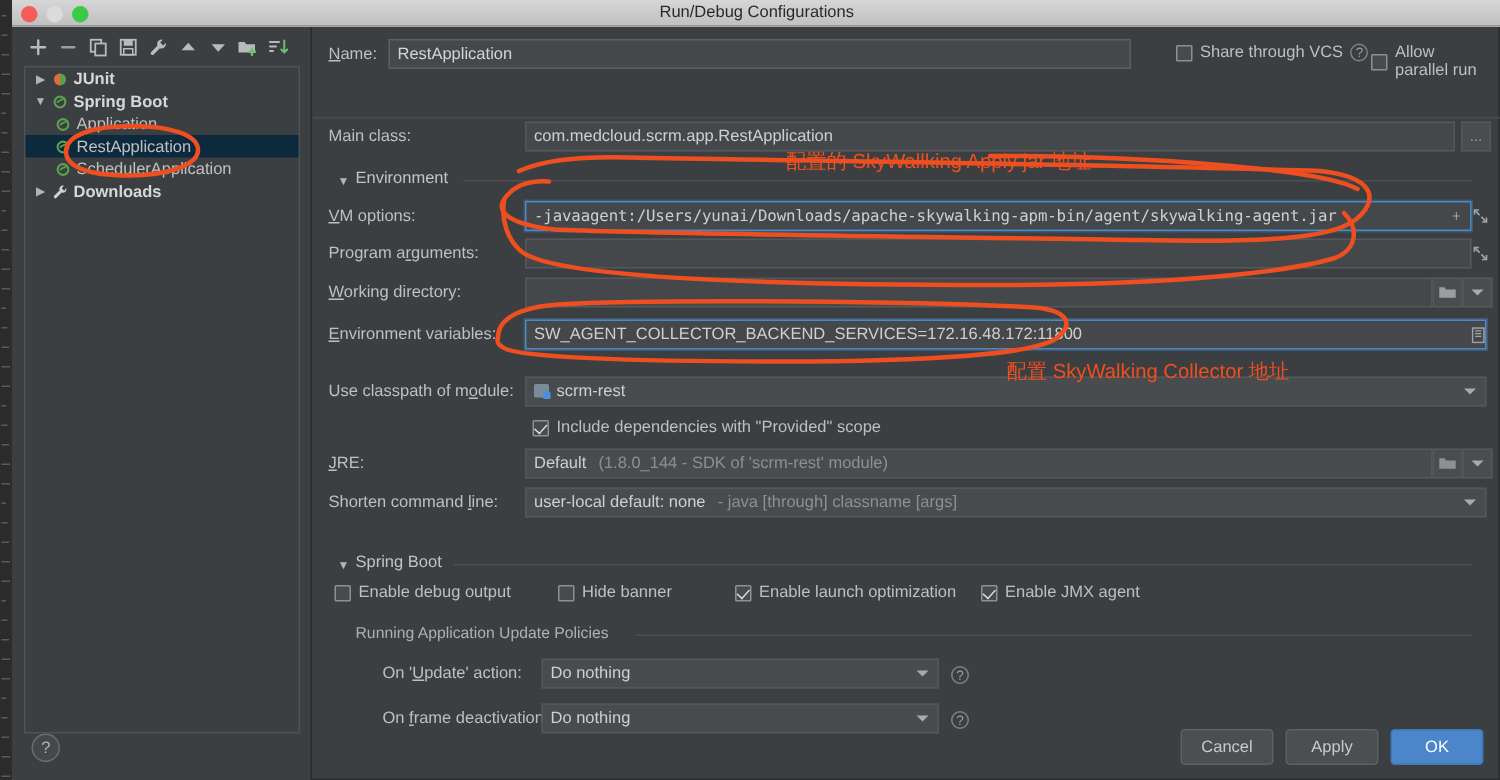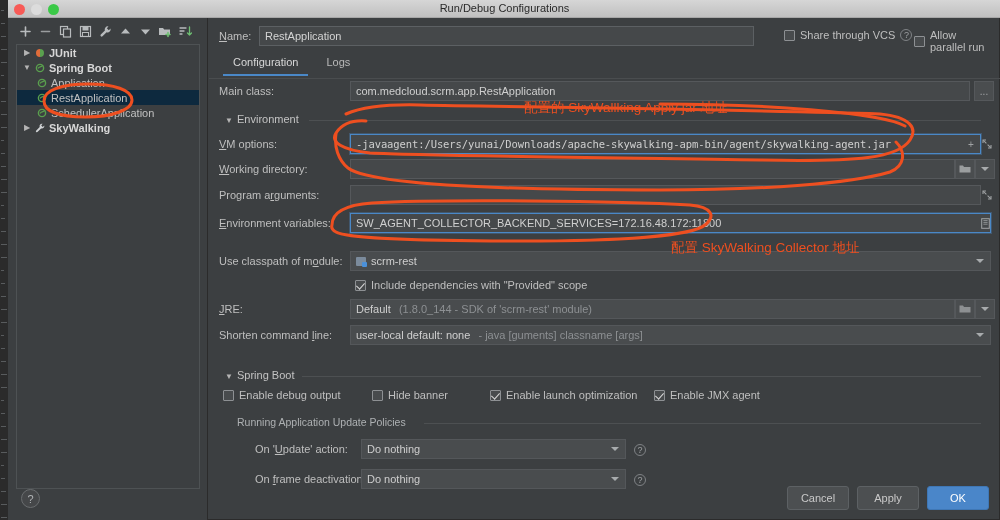--- a/index.html
+++ b/index.html
@@ -424,21 +424,21 @@
             </span>
             <span class="lbl">SchedulerApplication</span>
           </div>
           <div class="tree-row bold">
             <span class="arrow">▶</span>
             <span class="ic">
               <svg width="10" height="10" viewBox="0 0 10 10">
                 <path d="M7.6 0.8a2.4 2.4 0 00-2.9 3.2L1.3 7.4a1 1 0 101.4 1.4l3.4-3.4a2.4 2.4 0 003.1-3L7.8 4.1 6.2 2.5z" fill="#cfd2d4"></path>
               </svg>
             </span>
-            <span class="lbl">SkyWalking</span>
+            <span class="lbl">Downloads</span>
           </div>
         </div>
 
       <div class="help-btn">?</div>
     </div>
 
     <div class="right">
 
       <div class="name-row">
         <span class="lbl-static name-label"><span class="u">N</span><span>ame:</span></span>
@@ -447,24 +447,20 @@
           <div class="cb"></div>
           <span class="lbl-static">Share through VCS</span>
           <div class="qmark">?</div>
         </div>
         <div class="chk-group" style="left:695px;">
           <div class="cb"></div>
           <span class="lbl-static">Allow parallel run</span>
         </div>
       </div>
 
-      <div class="tabs" id="tabs">
-          <div class="tab active">Configuration</div>
-          <div class="tab">Logs</div>
-        </div>
       <div class="tab-sep"></div>
 
       <div class="form">
 
         <div class="frow" style="height:26px;">
           <span class="flabel">Main class:</span>
           <div class="fld" style="width:620px;">com.medcloud.scrm.app.RestApplication</div>
           <div class="sq-btn" style="left:765px;">...</div>
         </div>
 
@@ -480,40 +476,40 @@
           <div class="sq-btn inside" style="left:752px; top:4px;">+</div>
           <div class="sq-btn inside" style="left:768px; top:4px;">
             <svg width="10" height="10" viewBox="0 0 10 10">
                 <path d="M1 4V1h3M9 6v3H6" stroke="#a0a3a5" stroke-width="1.1" fill="none"></path>
                 <path d="M1.3 1.3L4.4 4.4M8.7 8.7L5.6 5.6" stroke="#a0a3a5" stroke-width="1.1"></path>
               </svg>
           </div>
         </div>
 
         <div class="frow" style="height:26px;">
-          <span class="flabel"><span class="u">W</span>orking directory:</span>
-          <div class="fld" style="width:605px;"></div>
-          <div class="sq-btn" style="left:746px;">
-            <svg width="12" height="10" viewBox="0 0 12 10">
-                <path d="M0.5 1.5h3.5L5 3h6.5v5.5h-11z" fill="#9b9e9f"></path>
-              </svg>
-          </div>
-          <div class="sq-btn" style="left:766px;">
-            <span style="width:0;height:0;border-left:4px solid transparent;border-right:4px solid transparent;border-top:4px solid #a8abad;display:block;"></span>
-          </div>
-        </div>
-
-        <div class="frow" style="height:26px;">
           <span class="flabel">Program a<span class="u">r</span>guments:</span>
           <div class="fld" style="width:631px;"></div>
           <div class="sq-btn inside" style="left:768px;">
             <svg width="10" height="10" viewBox="0 0 10 10">
                 <path d="M1 4V1h3M9 6v3H6" stroke="#a0a3a5" stroke-width="1.1" fill="none"></path>
                 <path d="M1.3 1.3L4.4 4.4M8.7 8.7L5.6 5.6" stroke="#a0a3a5" stroke-width="1.1"></path>
               </svg>
+          </div>
+        </div>
+
+        <div class="frow" style="height:26px;">
+          <span class="flabel"><span class="u">W</span>orking directory:</span>
+          <div class="fld" style="width:605px;"></div>
+          <div class="sq-btn" style="left:746px;">
+            <svg width="12" height="10" viewBox="0 0 12 10">
+                <path d="M0.5 1.5h3.5L5 3h6.5v5.5h-11z" fill="#9b9e9f"></path>
+              </svg>
+          </div>
+          <div class="sq-btn" style="left:766px;">
+            <span style="width:0;height:0;border-left:4px solid transparent;border-right:4px solid transparent;border-top:4px solid #a8abad;display:block;"></span>
           </div>
         </div>
 
         <div class="frow" style="height:28px;">
           <span class="flabel" style="top:7px;"><span class="u">E</span>nvironment variables:</span>
           <div class="fld focus" style="top:3px; width:641px;">SW_AGENT_COLLECTOR_BACKEND_SERVICES=172.16.48.172:11800</div>
           <div class="sq-btn inside" style="left:766px; top:3px;">
             <svg width="9" height="11" viewBox="0 0 9 11">
                 <rect x="0.7" y="0.7" width="7.6" height="9.6" fill="none" stroke="#a0a3a5" stroke-width="1"></rect>
                 <path d="M2.4 2.6h4.2M2.4 4.4h4.2M2.4 6.2h4.2" stroke="#a0a3a5" stroke-width=".8"></path>
@@ -549,21 +545,21 @@
           </div>
           <div class="sq-btn" style="left:766px;">
             <span style="width:0;height:0;border-left:4px solid transparent;border-right:4px solid transparent;border-top:4px solid #a8abad;display:block;"></span>
           </div>
         </div>
 
         <div class="frow" style="height:26px;">
           <span class="flabel">Shorten command <span class="u">l</span>ine:</span>
           <div class="fld flat" style="width:641px;">
             <span>user-local default: none</span>
-            <span class="dim" style="margin-left:5px;">- java [guments] classname [args]</span>
+            <span class="dim" style="margin-left:5px;">- java [through] classname [args]</span>
             <span class="combo-arrow"></span>
           </div>
         </div>
 
         <div class="sect-head" style="margin-top:16px;">
           <span class="caret">▼</span>
           <span class="stitle">Spring Boot</span>
           <div class="line" style="left:93px; width:679px;"></div>
         </div>
 

